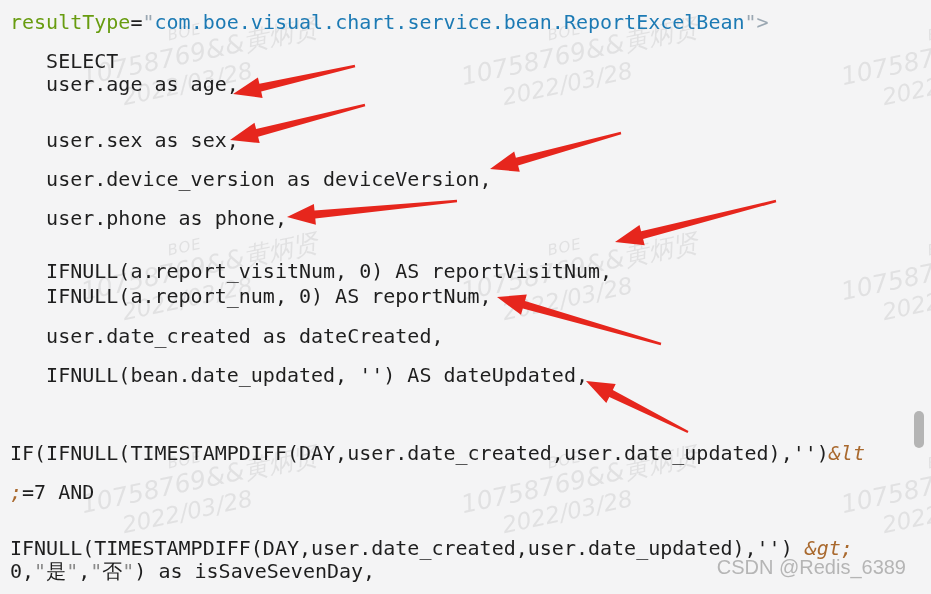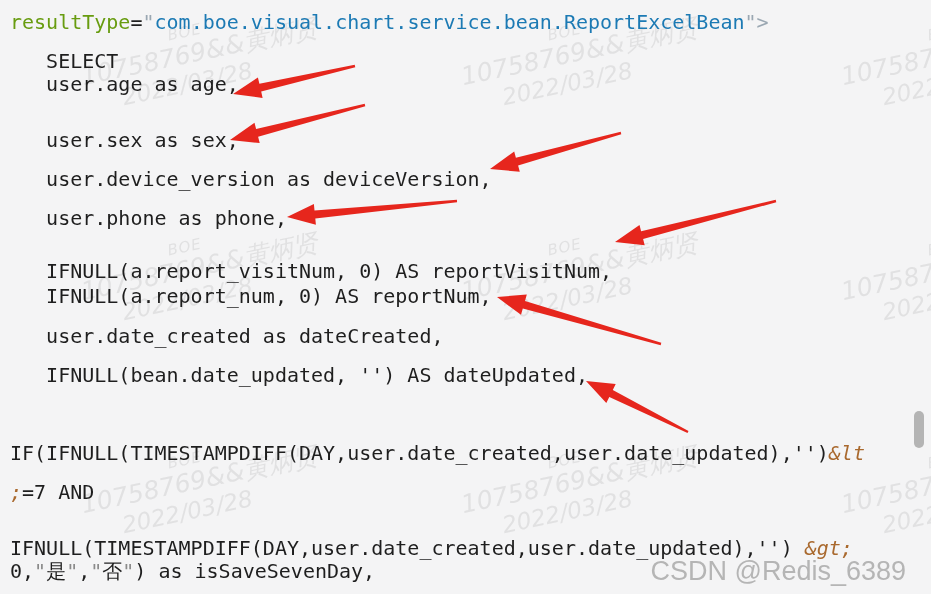--- a/index.html
+++ b/index.html
@@ -36,21 +36,21 @@
   #arrows{position:absolute;left:0;top:0;pointer-events:none;}
   
   .scroll-thumb{
     position:absolute;left:914px;top:411px;width:10px;height:37px;
     border-radius:5px;background:var(--scroll,#b4b4b4);
   }
   
   .csdn{
     position:absolute;right:25px;top:556px;
     font-family:"Liberation Sans",sans-serif;
-    font-size:27px;color:#b5b5b5;
+    font-size:20px;color:#b5b5b5;
   }
 </style>
 </head>
 <body>
 
 <div class="screen" id="screen" style="--bg: #f4f4f5; --code: #1e1e1e; --attr: #689c10; --string: #1c7ab4; --quote: #9aa7b2; --entity: #a9692e; --cjkq: #8a8a8a; --wm: rgba(110,110,110,0.14); --scroll: #b4b4b4;">
   <div class="wm-layer" id="wm-layer">
       <div class="wm-group" style="left: 80px; top: 22px;">
         <div class="wm-boe">BOE</div>
         <div class="wm-id">10758769&amp;&amp;黄炳贤</div>

